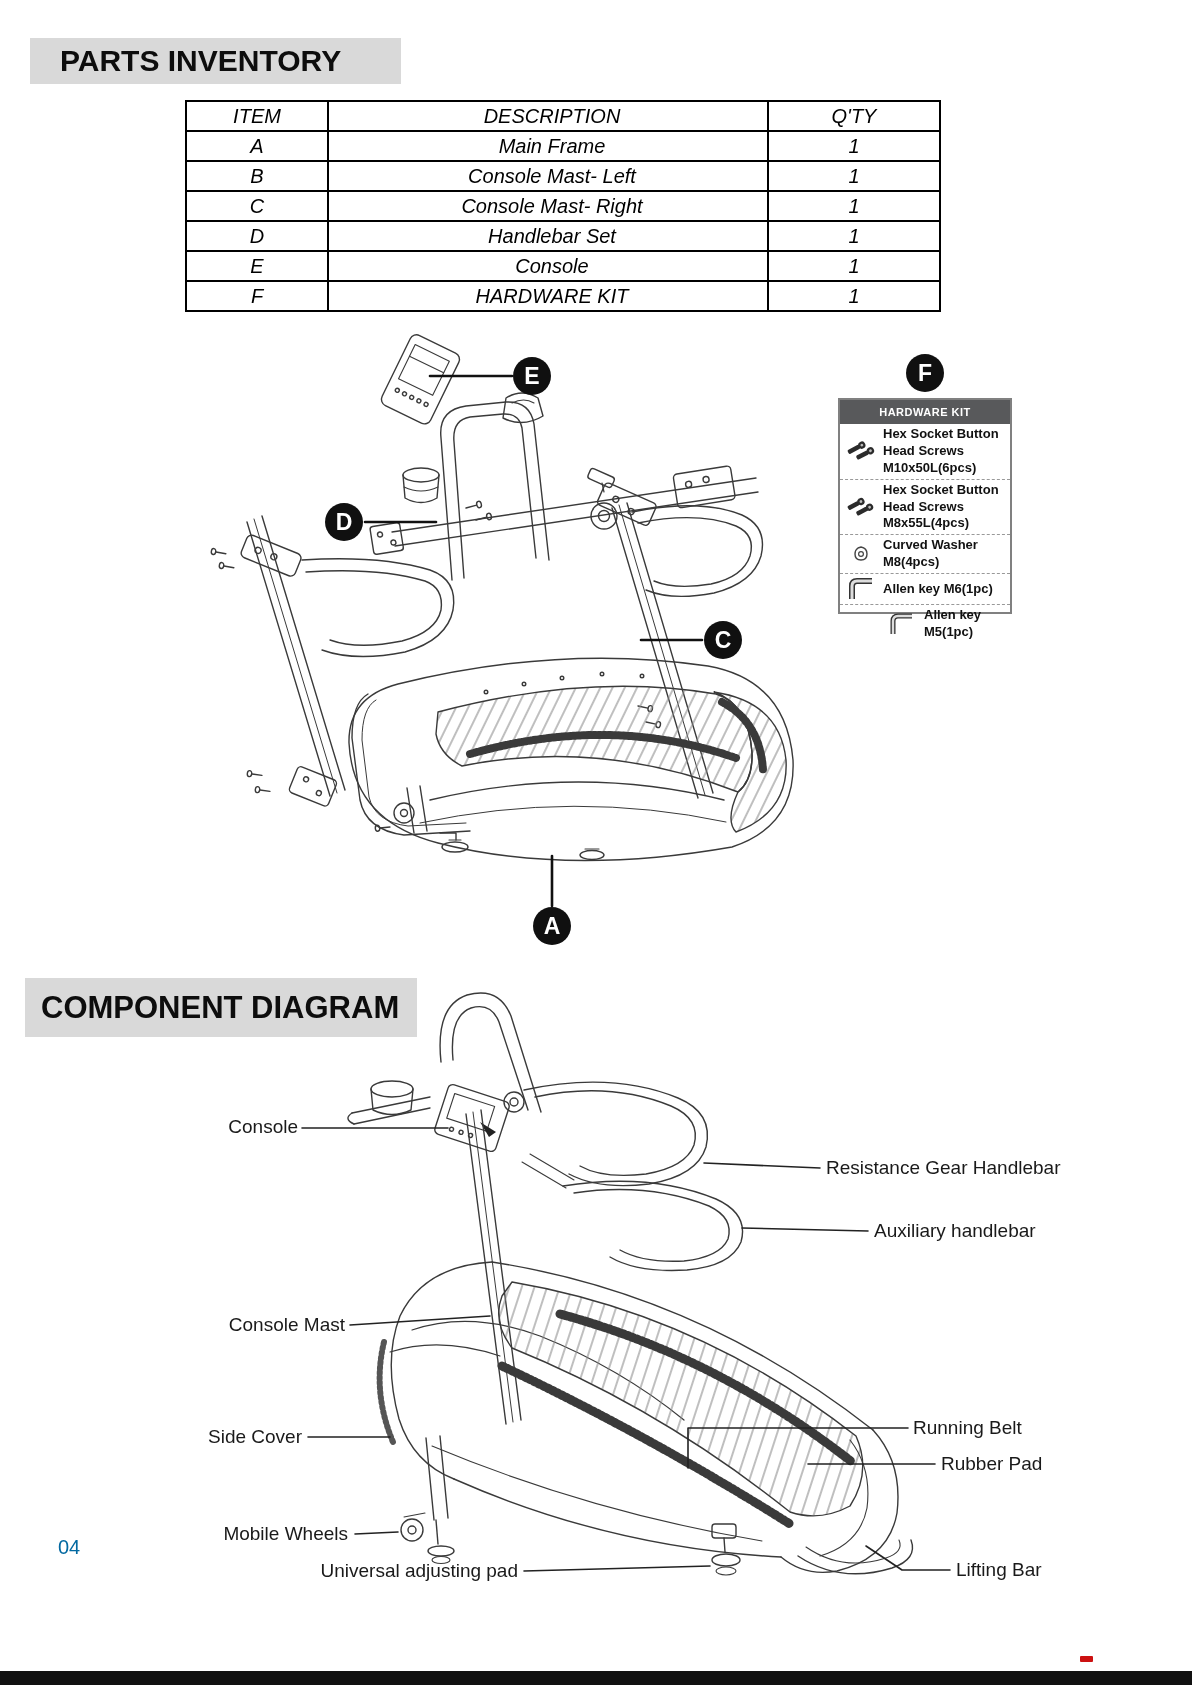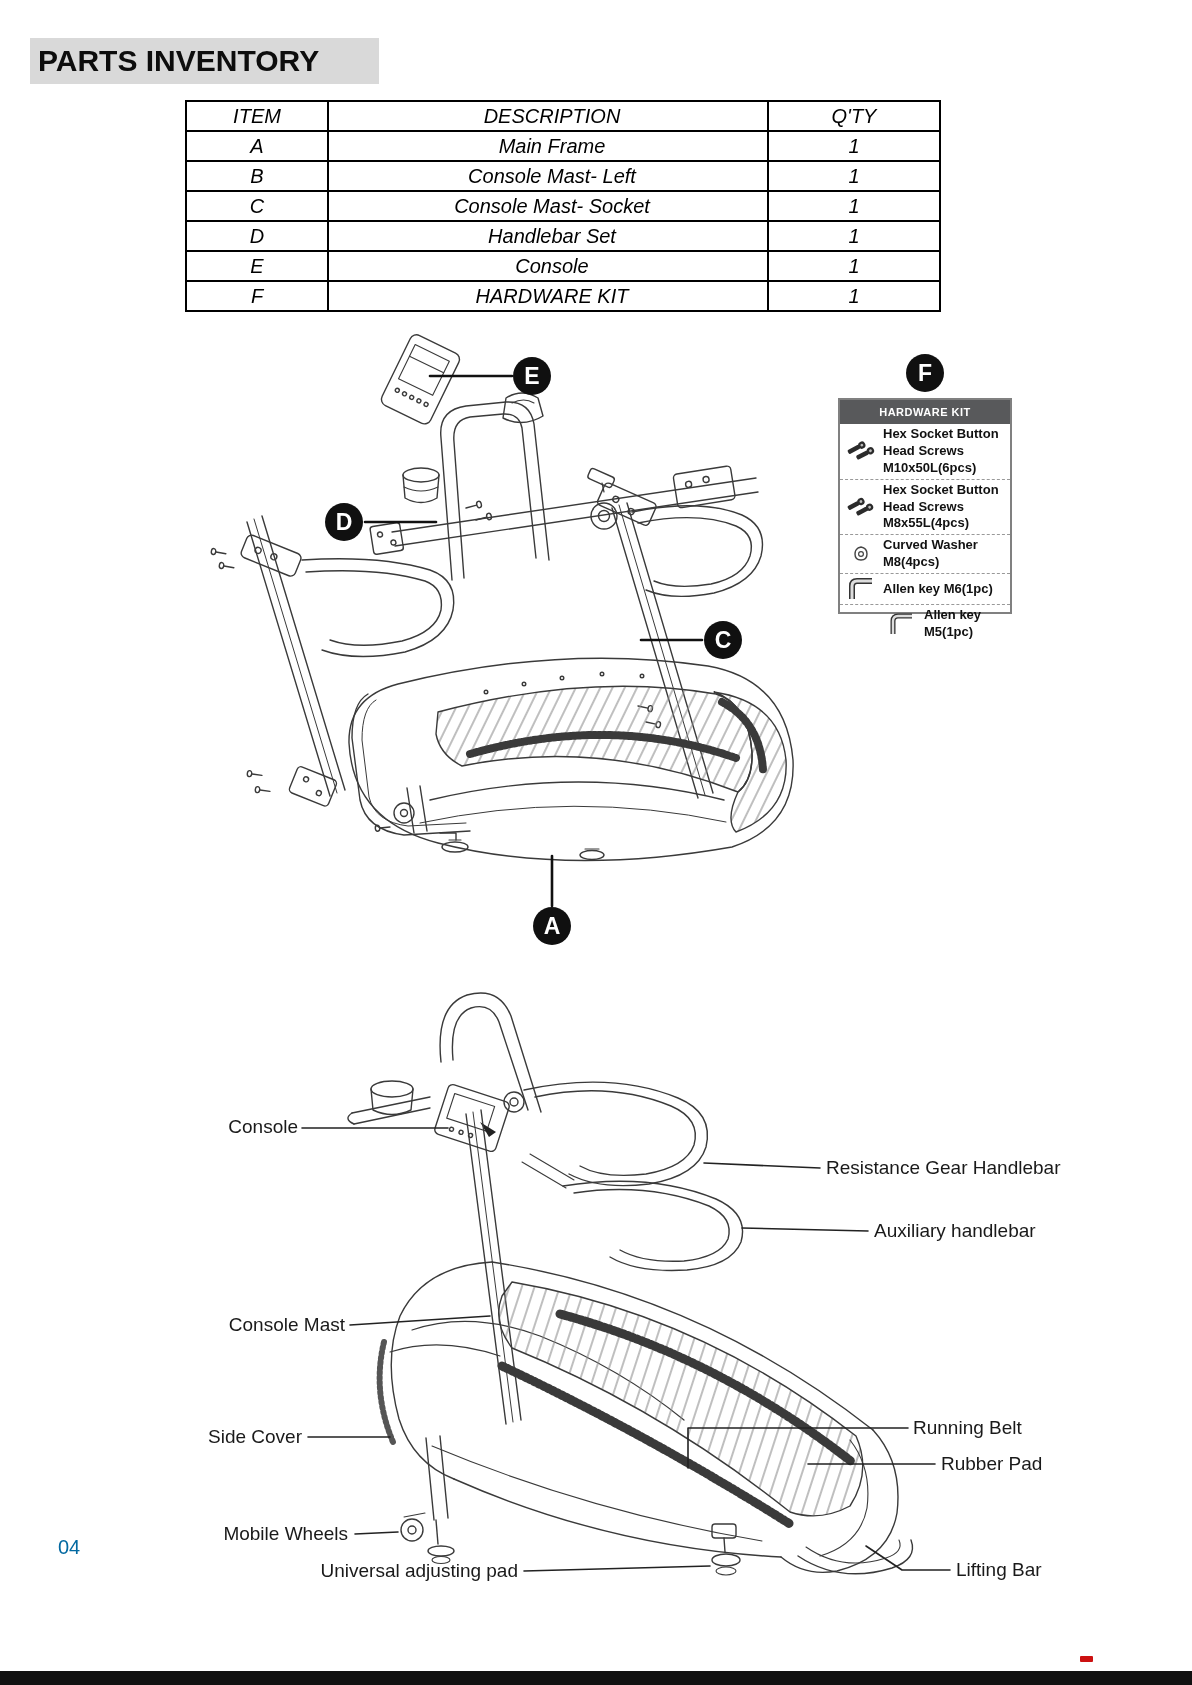--- a/index.html
+++ b/index.html
@@ -1,21 +1,21 @@
 <!DOCTYPE html>
 <html><head>
 <meta charset="utf-8">
 <style>
   html,body{margin:0;padding:0;background:#fff;}
   .page{position:relative;width:1192px;height:1685px;background:#ffffff;
         font-family:"Liberation Sans",sans-serif;overflow:hidden;color:#111;}
   .art{position:absolute;left:0;top:0;z-index:1;}
   .h1box{position:absolute;z-index:3;background:#d9d9d9;font-weight:bold;color:#0d0d0d;
          white-space:nowrap;}
-  .h1a{left:30px;top:38px;width:341px;height:46px;line-height:46px;font-size:30px;padding-left:8px;}
+  .h1a{left:30px;top:38px;width:341px;height:46px;line-height:46px;font-size:30px;padding-left:30px;}
   .h1b{left:25px;top:978px;width:376px;height:59px;line-height:59px;font-size:31px;padding-left:16px;}
   table.inv{position:absolute;left:185px;top:100px;z-index:3;border-collapse:collapse;
             table-layout:fixed;width:740px;font-size:20px;color:#000;background:#fff;font-style:italic;}
   table.inv td,table.inv th{border:2px solid #000;height:28px;font-weight:normal;
             padding:0;overflow:hidden;white-space:nowrap;}
   .col-item{width:140px;text-align:center;}
   .col-desc{width:430px;text-align:center;padding-left:8px !important;}
   .col-qty{width:170px;text-align:center;}
   .badge{position:absolute;z-index:4;width:38px;height:38px;border-radius:50%;background:#101010;
          color:#fff;font-weight:bold;font-size:23px;display:flex;align-items:center;justify-content:center;}
@@ -272,20 +272,21 @@
         <path d="M 908 1428 H 688 V 1468"></path>
         <path d="M 935 1464 H 808"></path>
         <path d="M 355 1534 L 398 1532"></path>
         <path d="M 524 1571 L 710 1566"></path>
         <path d="M 950 1570 H 902 L 866 1546"></path>
       </g>
     </g>
   </svg>
 
   <div class="h1box h1a">PARTS INVENTORY</div>
+  <div class="h1box h1b">COMPONENT DIAGRAM</div>
 
   <table class="inv">
     <thead>
       <tr>
         <th class="col-item">ITEM</th>
         <th class="col-desc">DESCRIPTION</th>
         <th class="col-qty">Q'TY</th>
       </tr>
     </thead>
     <tbody>
@@ -294,21 +295,21 @@
         <td class="col-desc">Main Frame</td>
         <td class="col-qty">1</td>
       </tr>
       <tr>
         <td class="col-item">B</td>
         <td class="col-desc">Console Mast- Left</td>
         <td class="col-qty">1</td>
       </tr>
       <tr>
         <td class="col-item">C</td>
-        <td class="col-desc">Console Mast- Socket</td>
+        <td class="col-desc">Console Mast- Right</td>
         <td class="col-qty">1</td>
       </tr>
       <tr>
         <td class="col-item">D</td>
         <td class="col-desc">Handlebar Set</td>
         <td class="col-qty">1</td>
       </tr>
       <tr>
         <td class="col-item">E</td>
         <td class="col-desc">Console</td>

